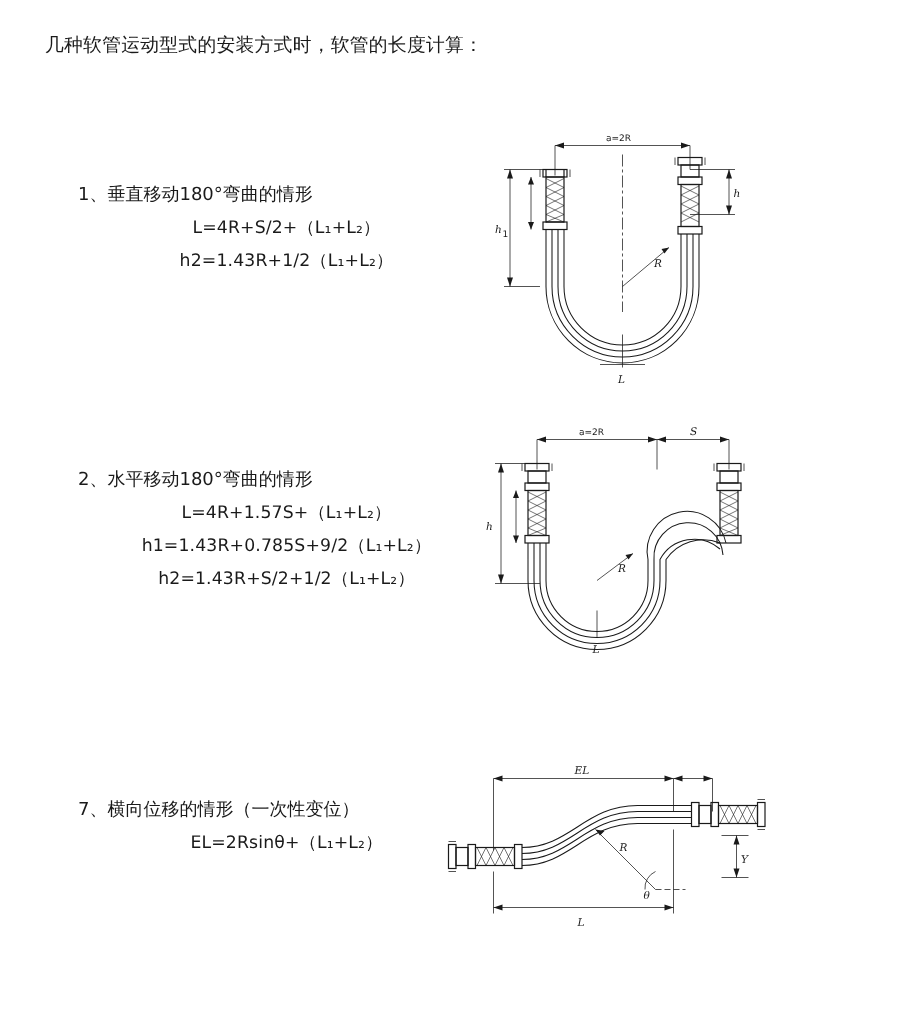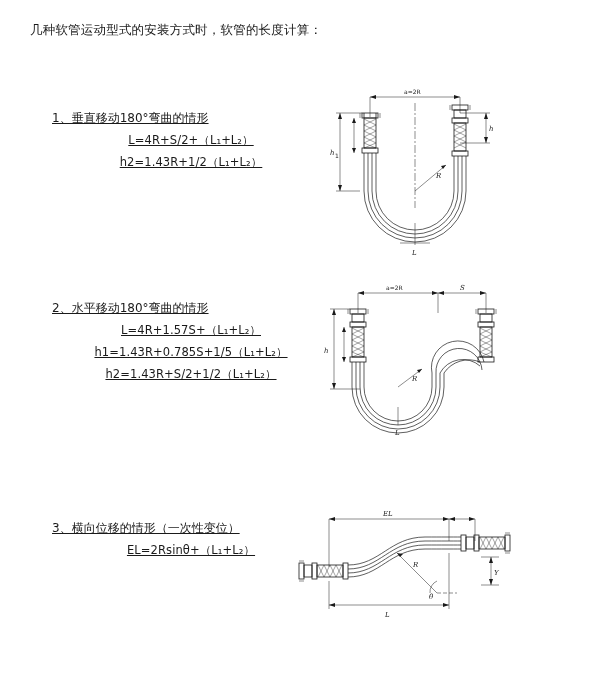--- a/index.html
+++ b/index.html
@@ -34,23 +34,22 @@
     left: 0;
     width: 600px;
   }
   .sec1 { top: 105px; }
   .sec2 { top: 295px; }
   .sec3 { top: 515px; }
 
   .sec-text {
     position: absolute;
     left: 52px;
-    top: 5px;
+    top: 16px;
     width: 250px;
-    text-decoration: underline;
   }
   .sec-heading {
     font-size: 12px;
     white-space: nowrap;
     margin-bottom: 6px;
   }
   .formula {
     font-size: 11.5px;
     white-space: nowrap;
     margin: 0 0 7px 28px;
@@ -175,21 +174,21 @@
         <path class="fl" d="M54,35 L52,40 L56,40 Z"></path>
         <path class="fl" d="M54,70 L52,65 L56,65 Z"></path>
       </svg>
     </div>
   </div>
 
   <div class="section sec2">
     <div class="sec-text">
       <div class="sec-heading">2、水平移动180°弯曲的情形</div>
       <div class="formula">L=4R+1.57S+（L₁+L₂）</div>
-      <div class="formula">h1=1.43R+0.785S+1/5（L₁+L₂）</div>
+      <div class="formula">h1=1.43R+0.785S+9/2（L₁+L₂）</div>
       <div class="formula">h2=1.43R+S/2+1/2（L₁+L₂）</div>
     </div>
 
     <div class="fig fig2">
       <svg width="220" height="175" viewBox="0 0 220 175">
 
         <line class="dim" x1="58" y1="16" x2="138" y2="16"></line>
         <path class="fl" d="M58,16 L64,14 L64,18 Z"></path>
         <path class="fl" d="M138,16 L132,14 L132,18 Z"></path>
         <text class="lbl" x="86" y="13">a=2R</text>
@@ -264,21 +263,21 @@
         <path class="fl" d="M44,85 L42,80 L46,80 Z"></path>
 
         <line class="dim" x1="98" y1="130" x2="98" y2="148"></line>
         <text class="lbl-i" x="95" y="158">L</text>
       </svg>
     </div>
   </div>
 
   <div class="section sec3">
     <div class="sec-text">
-      <div class="sec-heading">3、横向位移的情形（一次性变位）</div>
+      <div class="sec-heading">7、横向位移的情形（一次性变位）</div>
       <div class="formula">EL=2Rsinθ+（L₁+L₂）</div>
     </div>
 
     <div class="fig fig3">
       <svg width="240" height="130" viewBox="0 0 240 130">
 
         <line class="dim" x1="44" y1="14" x2="164" y2="14"></line>
         <path class="fl" d="M44,14 L50,12 L50,16 Z"></path>
         <path class="fl" d="M164,14 L158,12 L158,16 Z"></path>
         <text class="lbl-i" x="98" y="11">EL</text>

